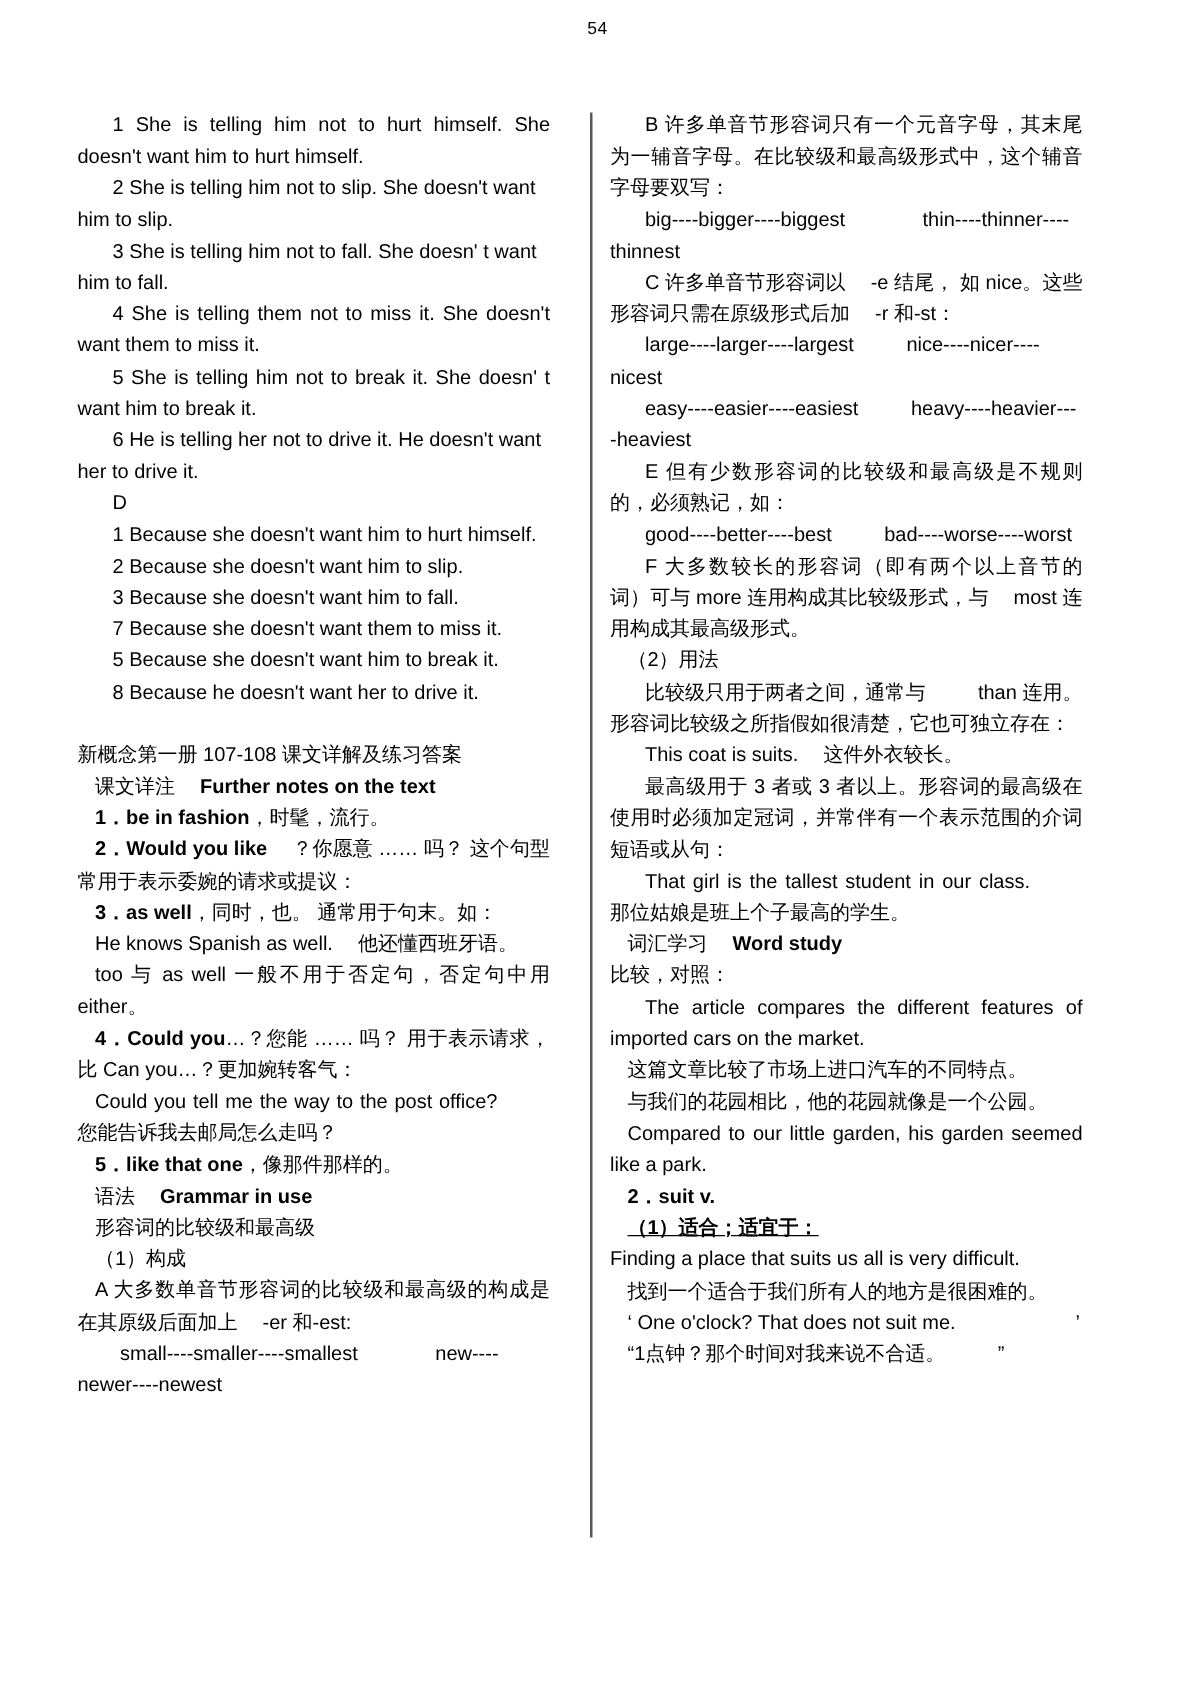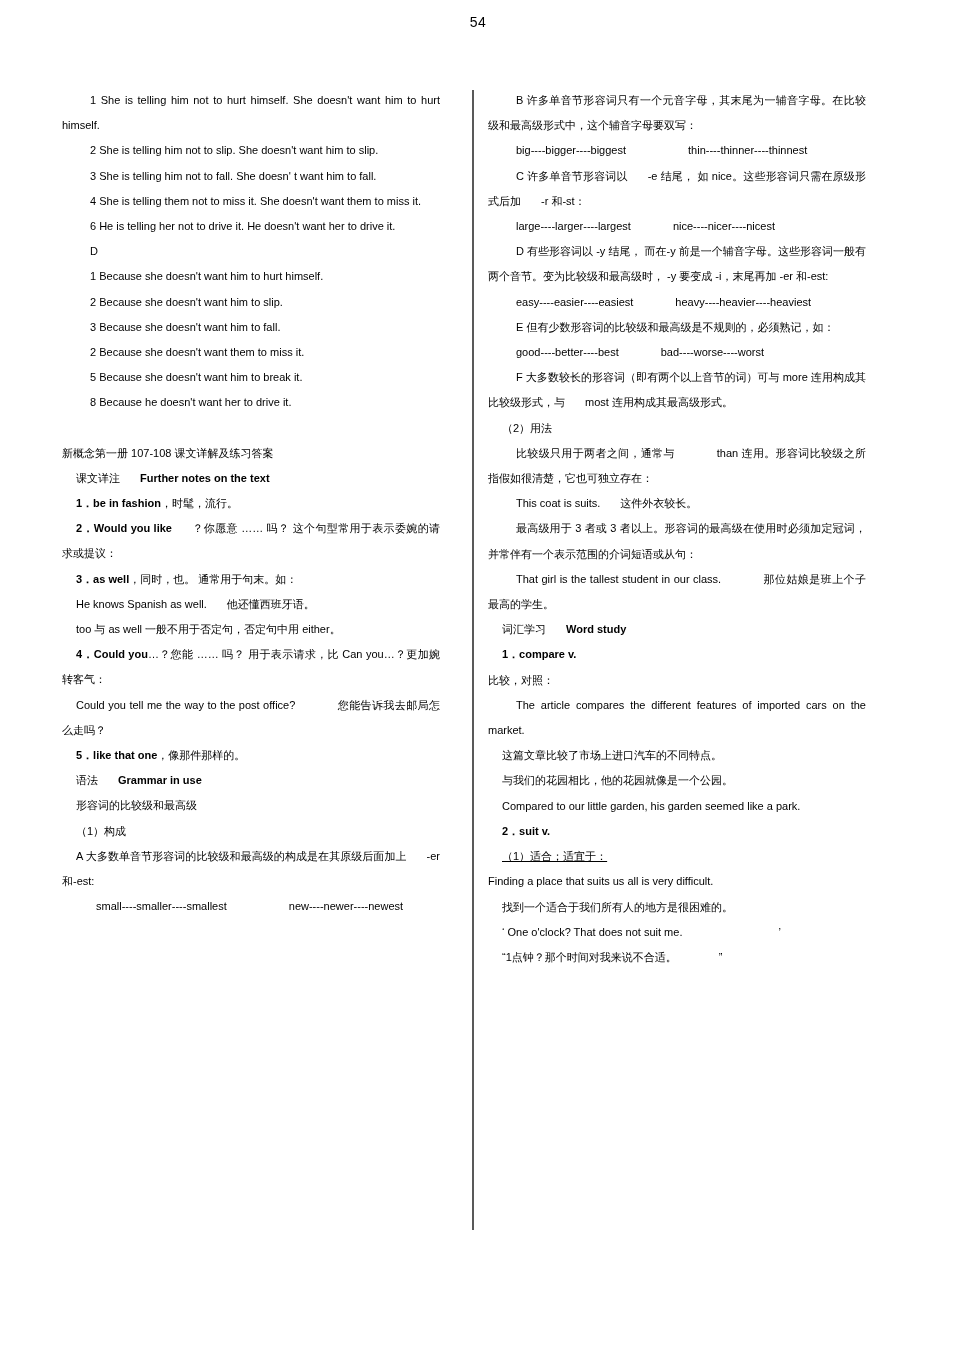--- a/index.html
+++ b/index.html
@@ -34,21 +34,21 @@
     position: absolute;
     top: 88px;
     left: 62px;
     width: 832px;
     height: 1180px;
   }
   .col {
     position: absolute;
     top: 0;
     width: 378px;
-    font-size: 11px;
+    font-size: 16px;
     line-height: 25.2px;
   }
   .col-left  { left: 0px; }
   .col-right { left: 426px; }
   .divider {
     position: absolute;
     left: 410px;
     top: 2px;
     width: 2px;
     height: 1140px;
@@ -62,21 +62,21 @@
     text-justify: inter-word;
     word-spacing: 0px;
   }
   p.ind  { text-indent: 28px; }
   p.ind1 { text-indent: 14px; }
   p.noind{ text-indent: 0; }
   p.last { text-align: left; }
   p.jst  { text-align: justify; }
   p.bold { font-weight: bold; }
   .b { font-weight: bold; text-align: right; }
-  .u { text-decoration: underline; }
+  .u { text-decoration: underline; font-weight: bold; }
   .sp  { display: inline-block; width: 20px; }
   .sp2 { display: inline-block; width: 42px; }
   .sp3 { display: inline-block; width: 62px; }
   .sp4 { display: inline-block; width: 96px; }
   .gap { height: 25px; }
 </style>
 </head>
 <body>
 
 <div class="page">
@@ -86,28 +86,29 @@
   <div class="columns">
 
     <div class="divider"></div>
 
     <div class="col col-left">
 
       <p class="ind jst">1  She  is  telling   him  not  to  hurt  himself.  She doesn't want him to hurt himself.</p>
       <p class="ind last">2 She is telling him not to slip. She doesn't want him to slip.</p>
       <p class="ind last">3 She is telling him not to fall. She doesn' t want him to fall.</p>
       <p class="ind jst">4  She  is  telling  them  not  to  miss  it.  She  doesn't want them to miss it.</p>
+      <p class="ind jst">5  She  is  telling  him  not  to  break  it.  She  doesn' t want him to break it.</p>
       <p class="ind last">6 He is telling her not to drive it. He doesn't want her to drive it.</p>
 
       <p class="ind last">D</p>
 
       <p class="ind last">1 Because she doesn't want him to hurt himself.</p>
       <p class="ind last">2 Because she doesn't want him to slip.</p>
       <p class="ind last">3 Because she doesn't want him to fall.</p>
-      <p class="ind last">2 Because she doesn't want them to miss it.</p>
+      <p class="ind last">7 Because she doesn't want them to miss it.</p>
       <p class="ind last">5 Because she doesn't want him to break it.</p>
       <p class="ind last">8 Because he doesn't want her to drive it.</p>
 
       <div class="gap"></div>
 
       <p class="noind last">新概念第一册   107-108  课文详解及练习答案</p>
 
       <p class="ind1 last"><span>课文详注</span><span class="sp"></span><span class="b">Further notes on the text</span></p>
 
       <p class="ind1 last"><span class="b">1．be in fashion</span><span>，时髦，流行。</span></p>
@@ -143,21 +144,20 @@
     <div class="col col-right">
 
       <p class="ind jst">B  许多单音节形容词只有一个元音字母，其末尾为一辅音字母。在比较级和最高级形式中，这个辅音字母要双写：</p>
 
       <p class="ind jst"><span>big----bigger----biggest</span><span class="sp3"></span><span>thin----thinner----thinnest</span></p>
 
       <p class="ind jst"><span>C  许多单音节形容词以</span><span class="sp"></span><span>-e 结尾， 如  nice。这些形容词只需在原级形式后加</span><span class="sp"></span><span>-r 和-st：</span></p>
 
       <p class="ind jst"><span>large----larger----largest</span><span class="sp2"></span><span>nice----nicer----nicest</span></p>
 
-      <p class="ind jst">D  有些形容词以  -y 结尾， 而在-y 前是一个辅音字母。这些形容词一般有两个音节。变为比较级和最高级时，  -y 要变成 -i，末尾再加  -er 和-est:</p>
 
       <p class="ind jst"><span>easy----easier----easiest</span><span class="sp2"></span><span>heavy----heavier----heaviest</span></p>
 
       <p class="ind jst">E  但有少数形容词的比较级和最高级是不规则的，必须熟记，如：</p>
 
       <p class="ind last"><span>good----better----best</span><span class="sp2"></span><span>bad----worse----worst</span></p>
 
       <p class="ind jst"><span>F  大多数较长的形容词（即有两个以上音节的词）可与  more 连用构成其比较级形式，与</span><span class="sp"></span><span>most 连用构成其最高级形式。</span></p>
 
       <p class="ind1 last">（2）用法</p>
@@ -165,21 +165,20 @@
       <p class="ind jst"><span>比较级只用于两者之间，通常与</span><span class="sp2"></span><span>than 连用。形容词比较级之所指假如很清楚，它也可独立存在：</span></p>
 
       <p class="ind last"><span>This coat is suits.</span><span class="sp"></span><span>这件外衣较长。</span></p>
 
       <p class="ind jst">最高级用于  3 者或 3 者以上。形容词的最高级在使用时必须加定冠词，并常伴有一个表示范围的介词短语或从句：</p>
 
       <p class="ind jst"><span>That girl is the tallest student in our class.</span><span class="sp2"></span><span>那位姑娘是班上个子最高的学生。</span></p>
 
       <p class="ind1 last"><span>词汇学习</span><span class="sp"></span><span class="b">Word study</span></p>
 
-      <p class="ind1 bold last">1．compare v.</p>
 
       <p class="noind last">比较，对照：</p>
 
       <p class="ind jst">The  article   compares  the  different   features  of imported cars on the market.</p>
 
       <p class="ind1 last">这篇文章比较了市场上进口汽车的不同特点。</p>
 
       <p class="ind1 last">与我们的花园相比，他的花园就像是一个公园。</p>
 
       <p class="ind1 jst">Compared to our little garden, his garden seemed like a park.</p>

